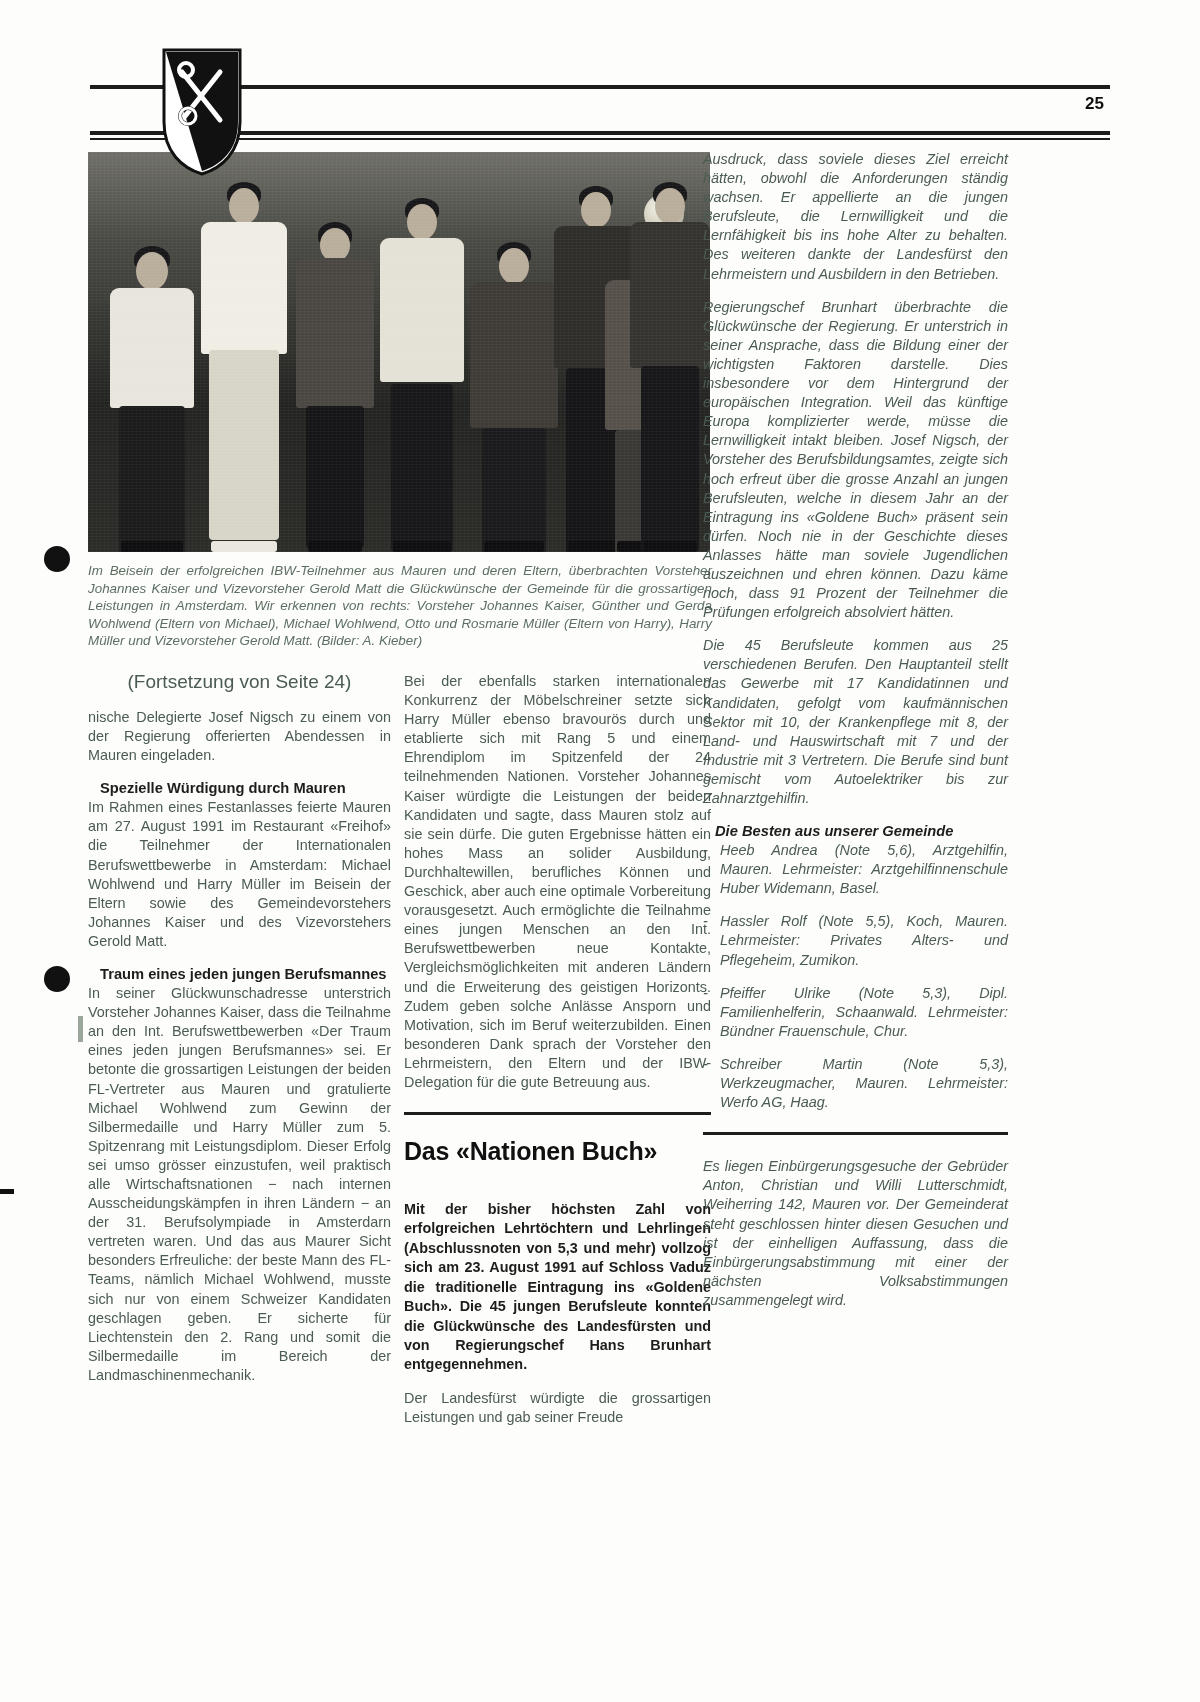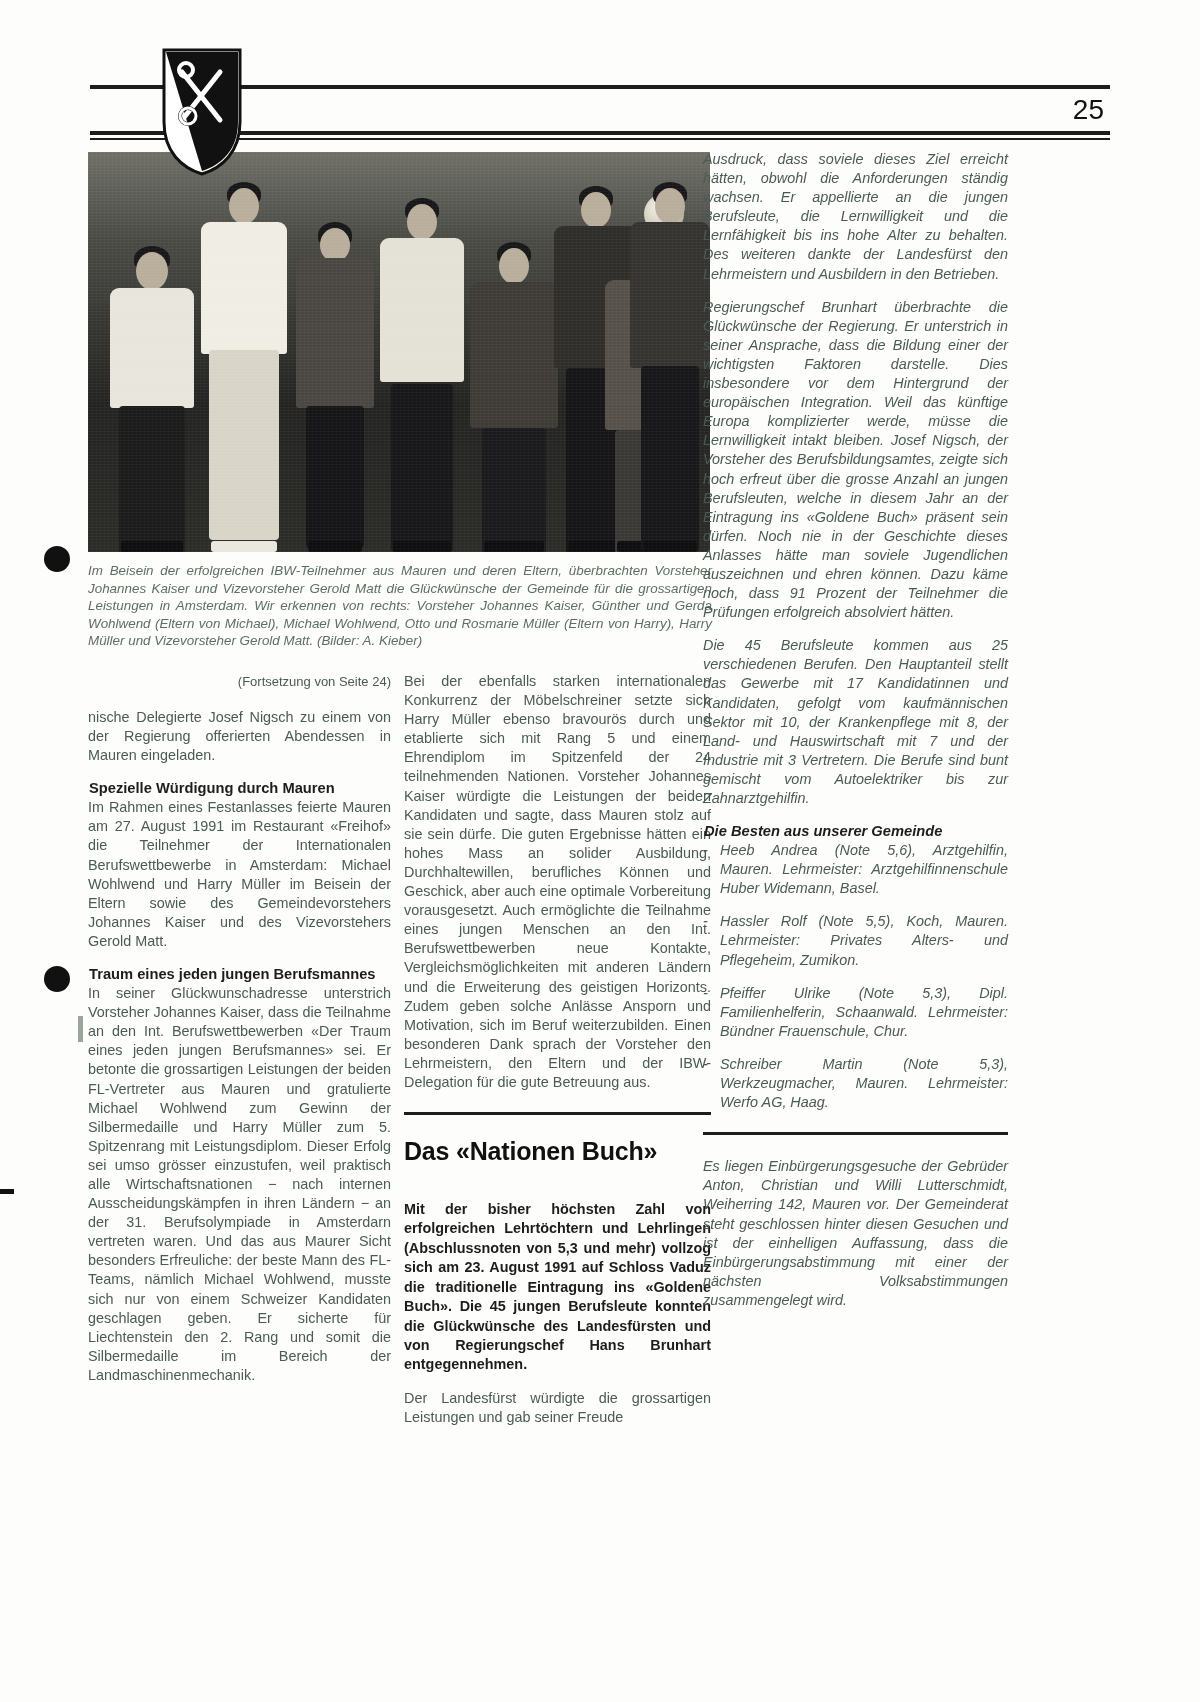--- a/index.html
+++ b/index.html
@@ -56,22 +56,22 @@
     font-size: 31px;
     font-weight: bold;
     letter-spacing: -0.3px;
     color: #111;
     z-index: 3;
   }
   #page-number {
     position: absolute;
     right: 6px;
     top: 42px;
-    font-size: 28px;
-    font-weight: normal;
+    font-size: 17px;
+    font-weight: bold;
     color: #111;
     z-index: 3;
   }
 
   
   .col {
     position: absolute;
     font-size: 14.4px;
     line-height: 19.1px;
     text-align: justify;
@@ -85,21 +85,21 @@
     margin: 0 0 14px 0;
     hyphens: none;
   }
   .col p.tight { margin-bottom: 0; }
 
   h2.section {
     font-size: 14.7px;
     line-height: 19px;
     font-weight: bold;
     color: #1d1d1b;
-    margin: 4px 0 0 1px;
+    margin: 4px 0 0 12px;
     text-align: left;
   }
   h1.display {
     font-size: 41px;
     line-height: 44px;
     font-weight: bold;
     color: #111;
     margin: 0 0 6px 0;
     letter-spacing: -0.5px;
     text-align: left;
@@ -107,24 +107,24 @@
   h1.display-md {
     font-size: 25px;
     line-height: 29px;
     font-weight: bold;
     color: #111;
     margin: 0 0 13px 0;
     letter-spacing: -0.2px;
     text-align: left;
   }
   .subtitle {
-    font-size: 13px;
+    font-size: 19px;
     line-height: 19px;
     margin: 0 0 17px 0;
-    text-align: right;
+    text-align: center;
   }
   p.lead {
     font-weight: bold;
     color: #1d1d1b;
     font-size: 14.4px;
     line-height: 19.4px;
     margin-top: 34px;
   }
   .sep {
     border: 0;

